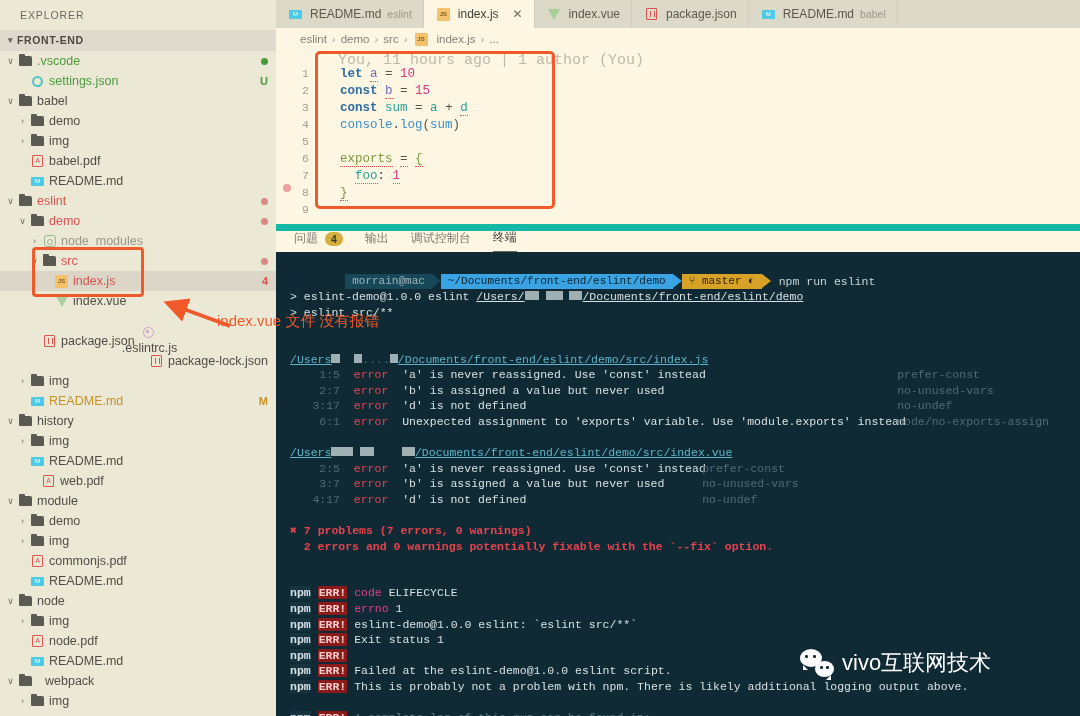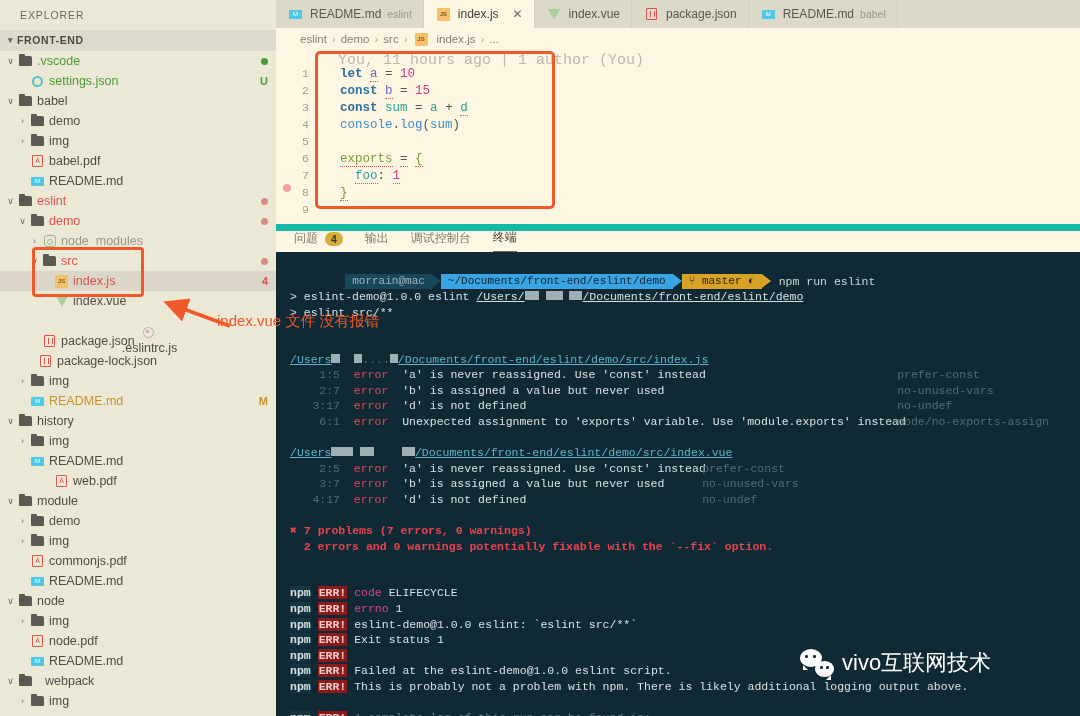--- a/index.html
+++ b/index.html
@@ -315,21 +315,21 @@
           </span>
           <span class="lbl" style="color: rgb(79, 78, 70); margin-left: 3px;">.eslintrc.js</span>
         </div>
         <div class="row" style="padding-left: 28px;">
           <span class="twisty none"></span>
           <span class="ico">
             <span class="json"></span>
           </span>
           <span class="lbl" style="color: rgb(79, 78, 70); margin-left: 3px;">package.json</span>
         </div>
-        <div class="row" style="padding-left: 24px;">
+        <div class="row" style="padding-left: 24px; justify-content: flex-end;">
           <span class="twisty none"></span>
           <span class="ico">
             <span class="json"></span>
           </span>
           <span class="lbl" style="color: rgb(79, 78, 70); margin-left: 3px;">package-lock.json</span>
         </div>
         <div class="row" style="padding-left: 16px;">
           <span class="twisty">›</span>
           <span class="ico">
             <span class="folder"></span>
@@ -358,21 +358,21 @@
           </span>
           <span class="lbl" style="color: rgb(79, 78, 70); margin-left: 3px;">img</span>
         </div>
         <div class="row" style="padding-left: 16px;">
           <span class="twisty none"></span>
           <span class="ico">
             <span class="md"></span>
           </span>
           <span class="lbl" style="color: rgb(79, 78, 70); margin-left: 3px;">README.md</span>
         </div>
-        <div class="row" style="padding-left: 27px; margin-left: 13px;">
+        <div class="row" style="padding-left: 27px;">
           <span class="twisty none"></span>
           <span class="ico">
             <span class="pdf"></span>
           </span>
           <span class="lbl" style="color: rgb(79, 78, 70); margin-left: 3px;">web.pdf</span>
         </div>
         <div class="row" style="padding-left: 4px;">
           <span class="twisty">∨</span>
           <span class="ico">
             <span class="folder"></span>

